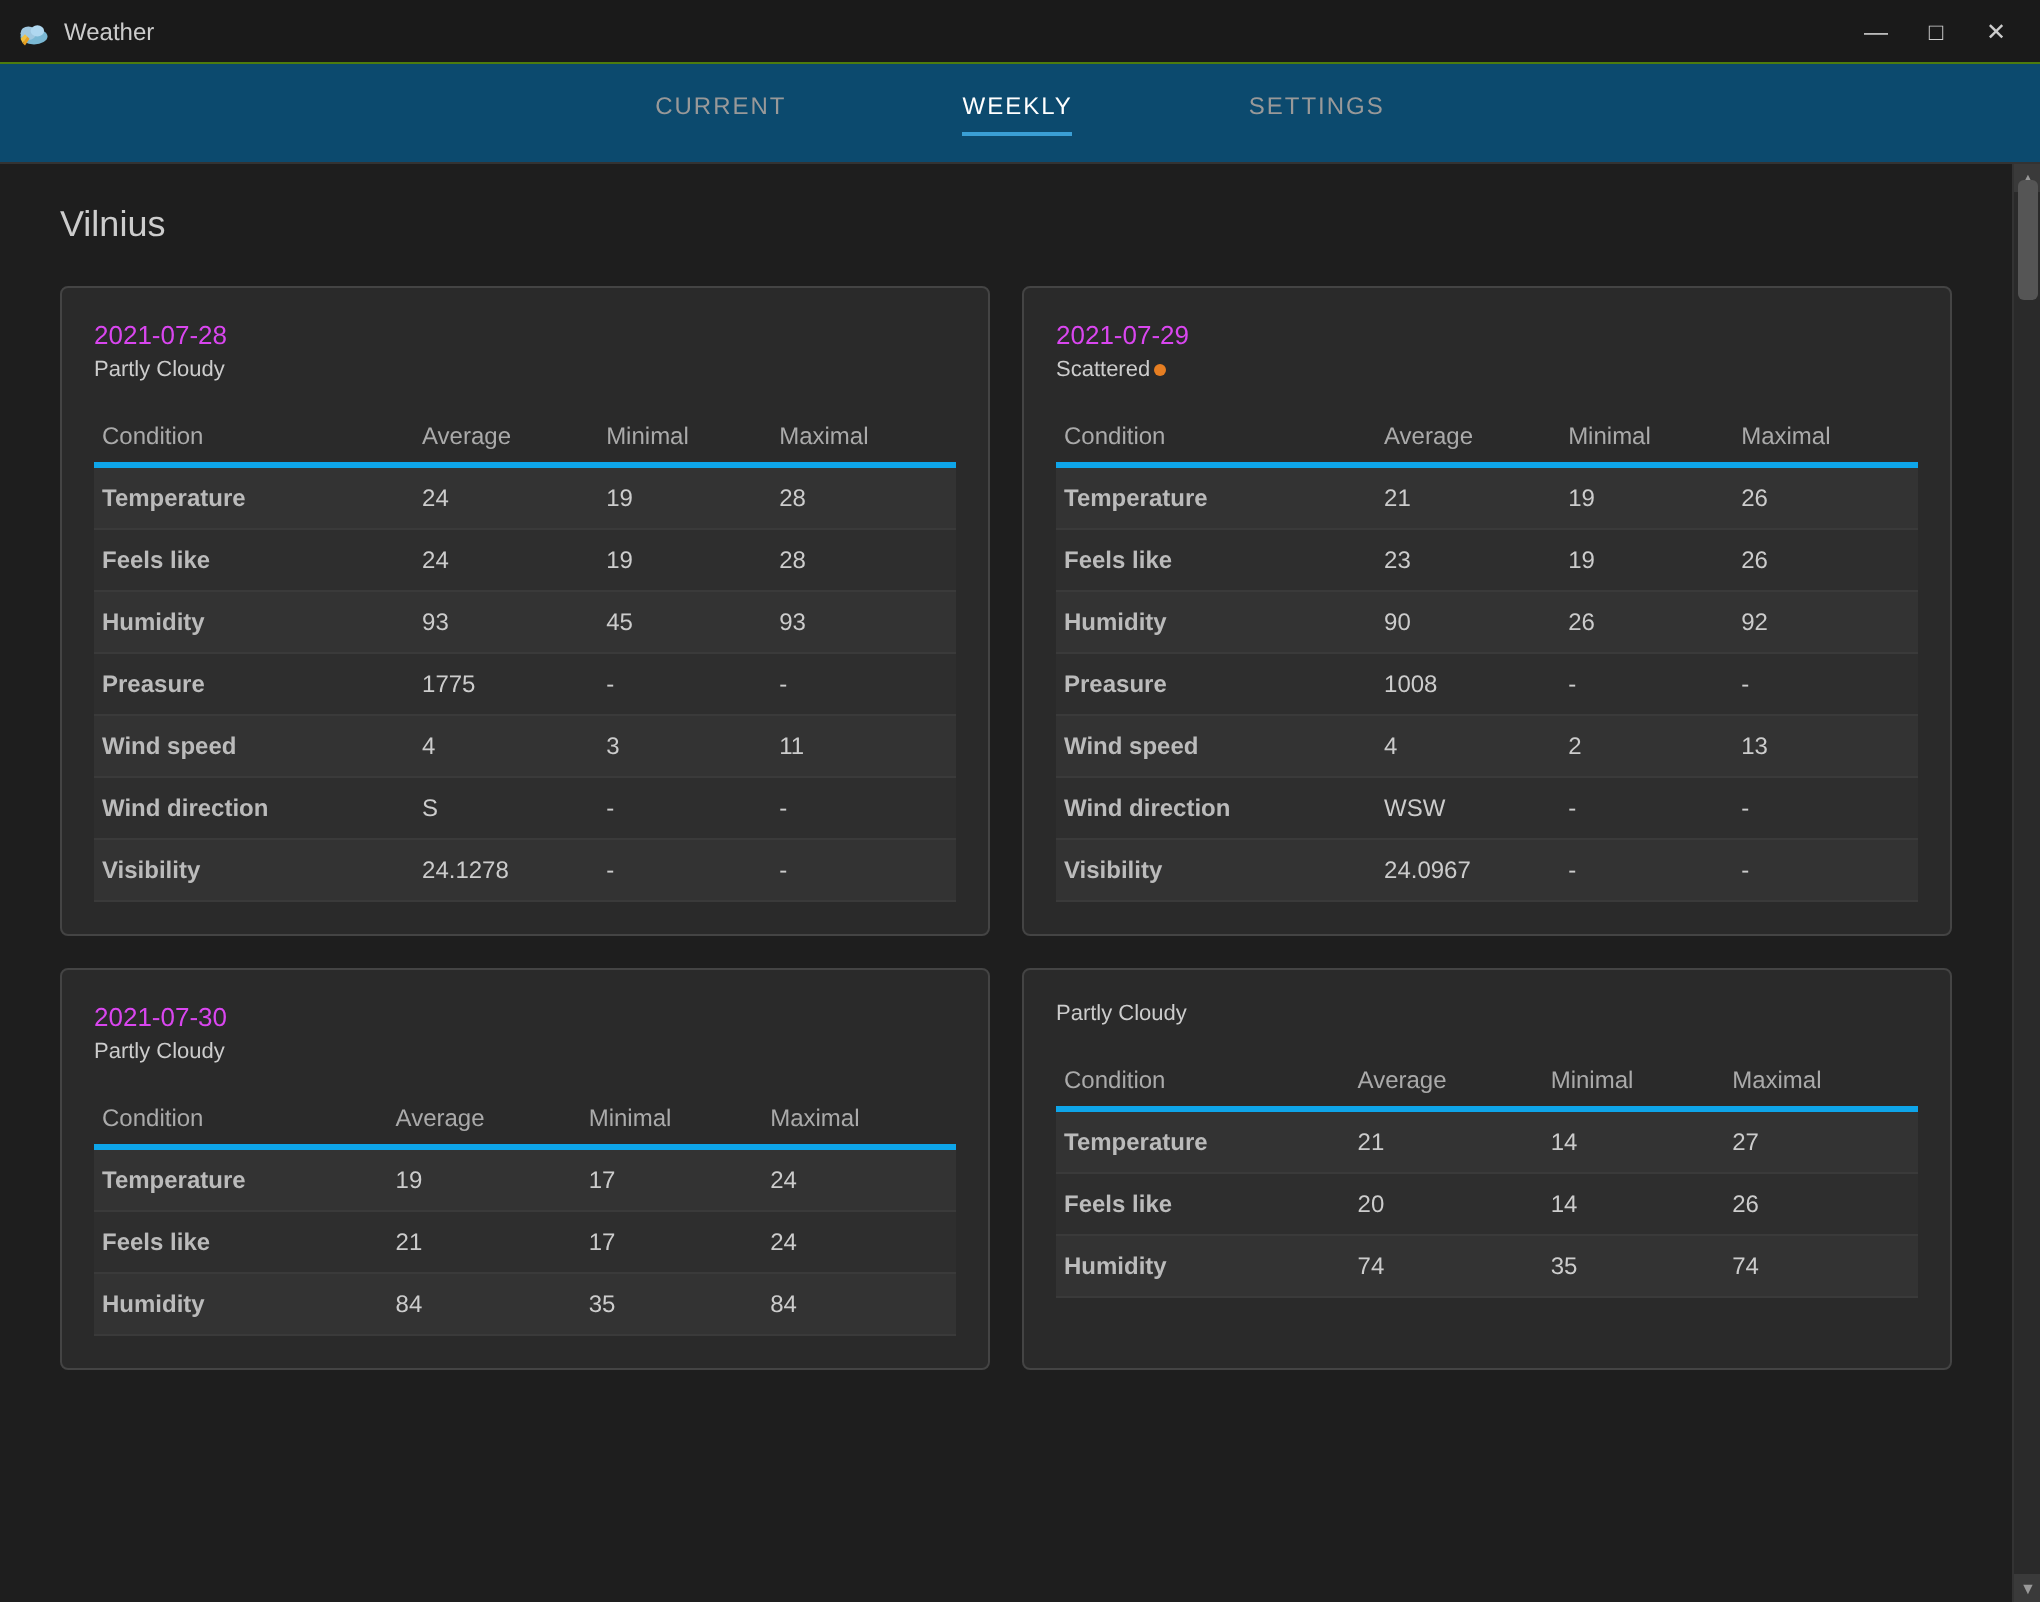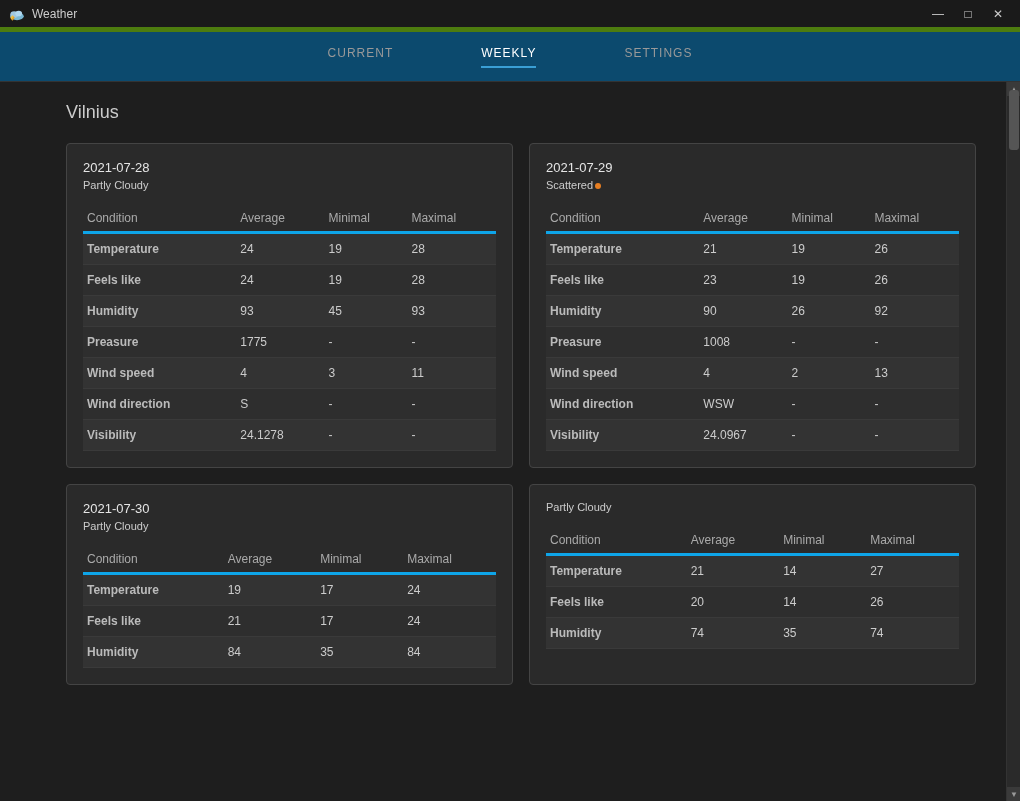--- a/index.html
+++ b/index.html
@@ -13,21 +13,21 @@
       overflow: hidden;
     }
     
     .titlebar {
       height: 32px;
       background: #1a1a1a;
       display: flex;
       align-items: center;
       justify-content: space-between;
       padding: 0 8px;
-      border-bottom: 5px solid #4d7c0f;
+      border-bottom: 1px solid #4d7c0f;
     }
     .titlebar-left {
       display: flex;
       align-items: center;
       gap: 6px;
     }
     .titlebar-icon {
       width: 18px;
       height: 18px;
     }
@@ -79,21 +79,20 @@
     
     .main-content {
       height: calc(801px - 82px);
       display: flex;
       overflow: hidden;
     }
     .scroll-area {
       flex: 1;
       overflow-y: auto;
       padding: 20px 30px;
-      margin-left: 36px;
     }
     .scroll-area::-webkit-scrollbar { width: 0; }
 
     .city-name {
       color: #ccc;
       font-size: 18px;
       font-weight: 400;
       margin-bottom: 20px;
     }
 
@@ -105,21 +104,21 @@
     }
 
     .weather-card {
       background: #2a2a2a;
       border: 1px solid #444;
       border-radius: 4px;
       padding: 16px;
     }
 
     .card-date {
-      color: #e5e5e5;
+      color: #d946ef;
       font-size: 13px;
       margin-bottom: 4px;
     }
     .card-condition {
       color: #ccc;
       font-size: 11px;
       margin-bottom: 14px;
     }
     .condition-dot {
       display: inline-block;

